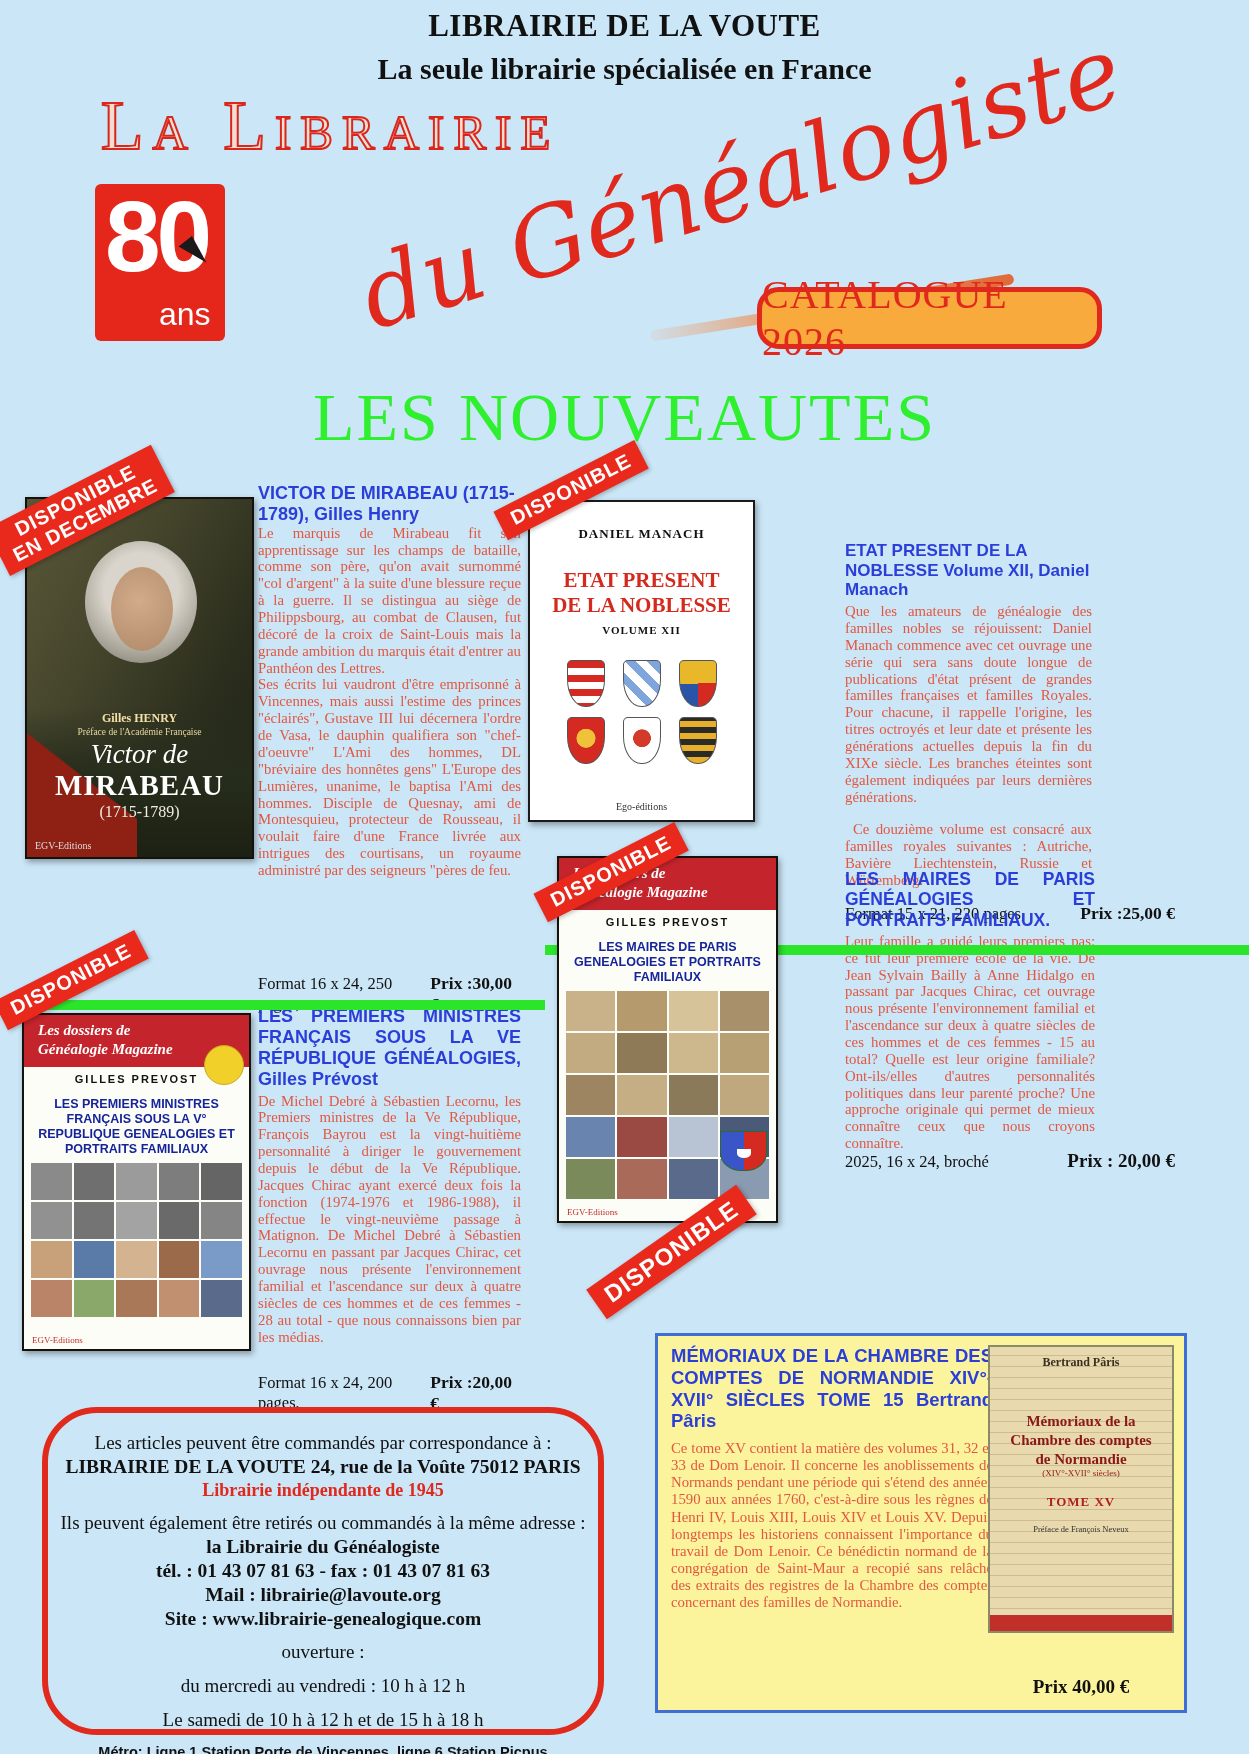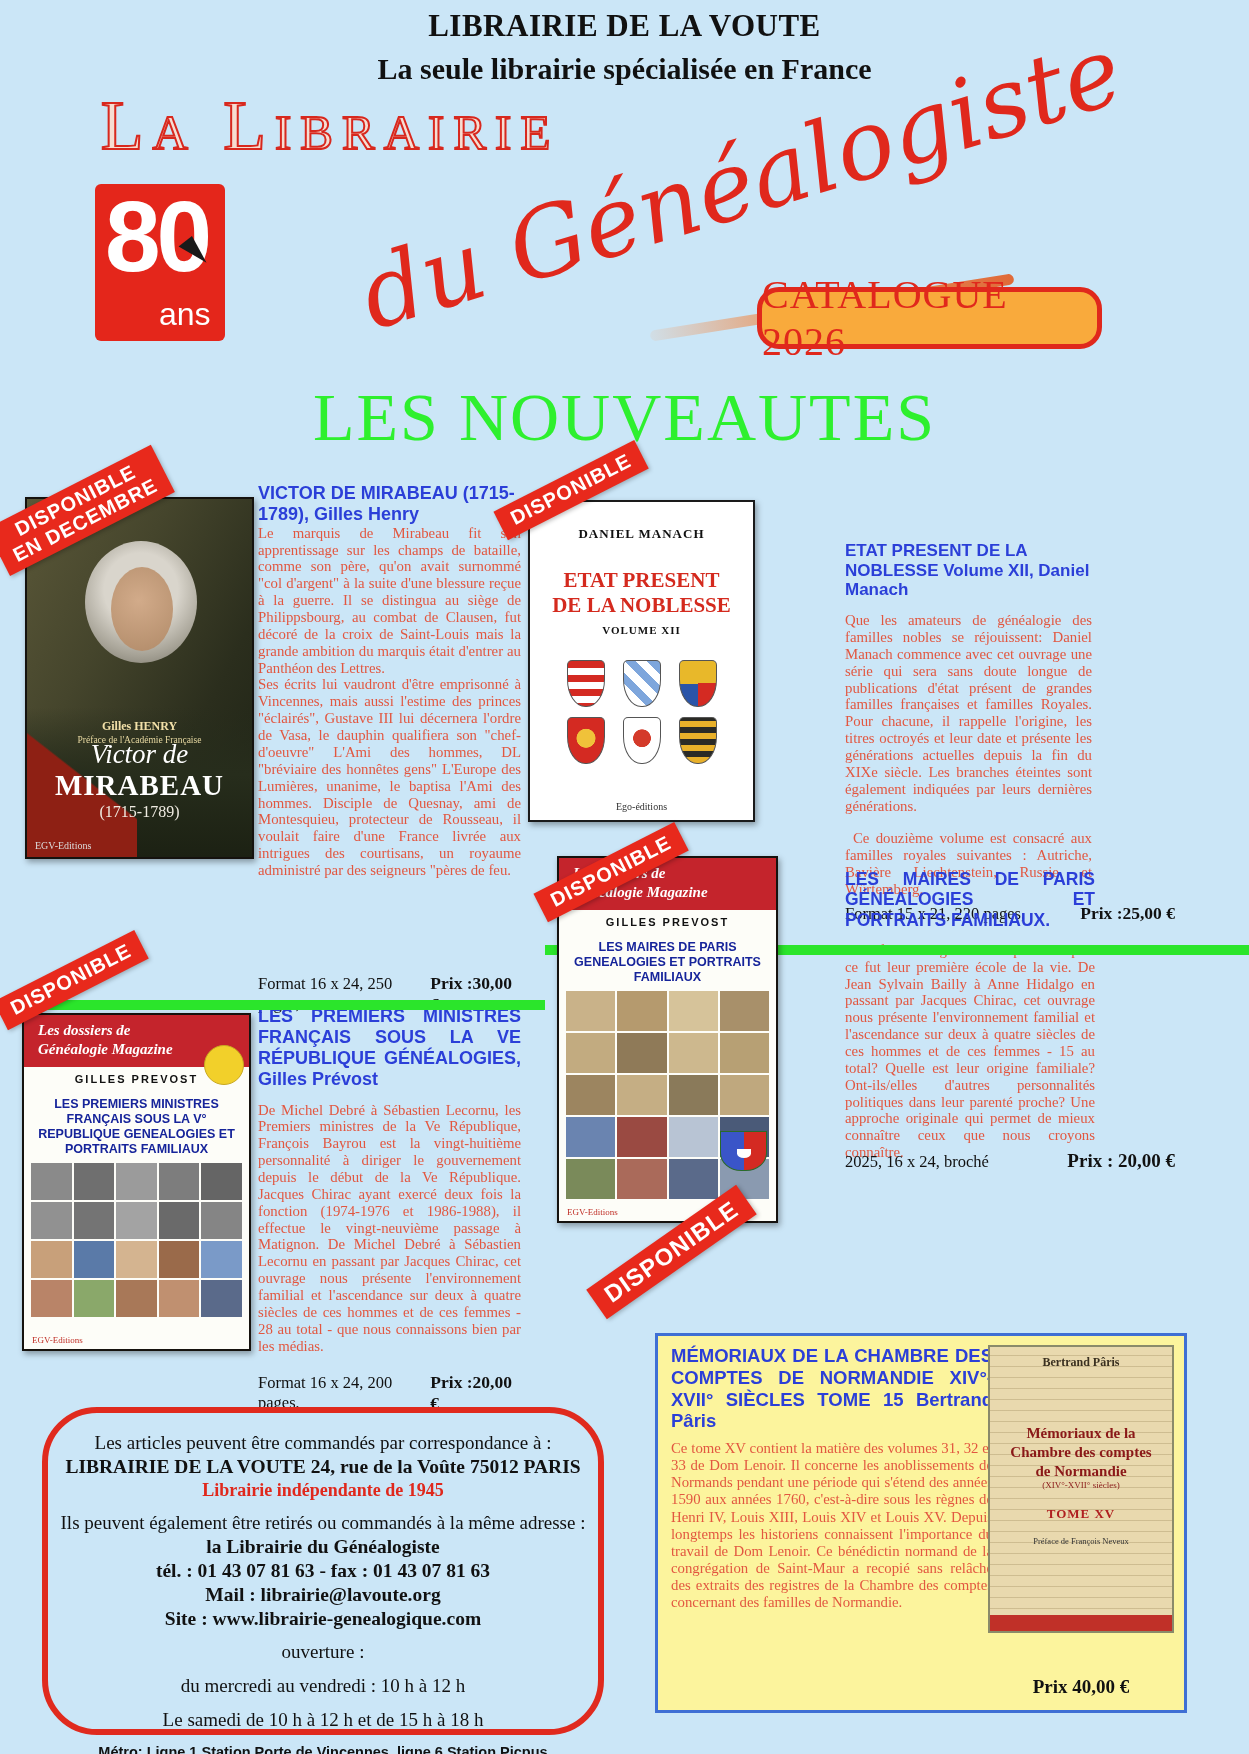--- a/index.html
+++ b/index.html
@@ -67,39 +67,39 @@
   .col-noblesse .booktitle { font-size:17px; }
   .p-gap { margin-top:16px; text-indent:8px; }
   .fmt2 { position:absolute; left:845px; top:903px; width:330px; }
   .col-ministres { position:absolute; left:258px; top:1006px; width:263px; }
   .col-ministres .booktitle { text-align:justify; }
   .fmt3 { position:absolute; left:258px; top:1372px; width:263px; }
   .col-maires { position:absolute; left:845px; top:869px; width:250px; }
   .col-maires .booktitle { font-size:17.5px; text-align:justify; }
   .fmt4 { position:absolute; left:845px; top:1150px; width:330px; }
   .fmt4 b { font-size:19px; }
-  .mt6 { margin-top:12px; }
+  .mt6 { margin-top:3px; }
 
   
   .cover { position:absolute; z-index:2; border:2px solid #15120e;
     box-shadow:2px 3px 6px rgba(0,0,0,.35); overflow:hidden; }
 
   
   .cov-mirabeau { left:25px; top:497px; width:229px; height:362px;
     background:linear-gradient(118deg,#5a5738 0%,#45452c 35%,#2b2e1d 70%,#1d2215 100%); }
   .wig { position:absolute; left:58px; top:42px; width:112px; height:122px; border-radius:50%;
     background:radial-gradient(circle at 50% 40%, #d9d5cc 0 40%, #a8a498 70%, #6f6c60 100%); }
   .face { position:absolute; left:84px; top:68px; width:62px; height:84px; border-radius:50%;
     background:radial-gradient(circle at 45% 40%, #d2ab8a, #b08a68); }
   .coat { position:absolute; left:0; bottom:0; width:100%; height:150px;
     background:linear-gradient(180deg, rgba(40,46,28,0) 0, #272d1c 45%, #1c2113 100%); }
   .drape { position:absolute; left:0; bottom:0; width:110px; height:150px;
     background:linear-gradient(38deg, #8e2014 0 52%, rgba(142,32,20,0) 53%); }
   .mir-author { position:absolute; top:212px; left:0; width:100%; text-align:center;
-    color:#f2e0a8; font:bold 12px/1.3 "Liberation Serif", serif;margin-top:8px; }
+    color:#f2e0a8; font:bold 12px/1.3 "Liberation Serif", serif; }
   .mir-author small { display:block; font:400 9.5px "Liberation Serif", serif; color:#e8d9a2; }
   .mir-t1 { position:absolute; top:240px; left:0; width:100%; text-align:center;
     font:italic 400 27px "Liberation Serif", serif; color:#fff; }
   .mir-t2 { position:absolute; top:270px; left:0; width:100%; text-align:center;
     font:bold 29px "Liberation Serif", serif; color:#fff; letter-spacing:1px; }
   .mir-t3 { position:absolute; top:304px; left:0; width:100%; text-align:center;
     font:400 16px "Liberation Serif", serif; color:#f0ece2; }
   .mir-pub { position:absolute; bottom:6px; left:8px;
     font:400 10px "Liberation Serif", serif; color:#ddd; }
 
@@ -153,21 +153,21 @@
     background:#fcf49d; border:3px solid #3f6fd4; z-index:2; }
   .mem-title { position:absolute; left:13px; top:9px; width:322px;
     font:bold 18.5px/1.18 "Liberation Sans", sans-serif; color:#2b3fd8; text-align:justify; }
   .mem-body { position:absolute; left:13px; top:104px; width:322px;
     font:400 14.8px/1.16 "Liberation Serif", serif; color:#e25740; text-align:justify; }
   .cov-memoriaux { position:absolute; right:10px; top:9px; width:186px; height:288px;
     border:2px solid #8a8a6a; text-align:center;
     background:#e9d9ae; background-image:repeating-linear-gradient(0deg,
       rgba(110,88,40,.22) 0 1px, transparent 1px 11px); }
   .mem-author { margin-top:8px; font:bold 12px "Liberation Serif", serif; color:#3a3020; }
-  .mem-cov-title { margin-top:54px; font:bold 15px/1.25 "Liberation Serif", serif; color:#8a1818; }
+  .mem-cov-title { margin-top:42px; font:bold 15px/1.25 "Liberation Serif", serif; color:#8a1818; }
   .mem-cov-sub { font:400 9px "Liberation Serif", serif; color:#8a1818; }
   .mem-tome { margin-top:16px; font:bold 13px "Liberation Serif", serif; color:#b02020;
     letter-spacing:1px; }
   .mem-pref { margin-top:14px; font:400 8.5px "Liberation Serif", serif; color:#333; }
   .mem-band { position:absolute; bottom:0; left:0; width:100%; height:16px; background:#c03028; }
   .mem-price { position:absolute; left:988px; top:1676px; width:186px; text-align:center;
     font:bold 19px "Liberation Serif", serif; color:#111; z-index:3; }
 
   
   .footer { position:absolute; left:42px; top:1407px; width:562px; height:328px;

